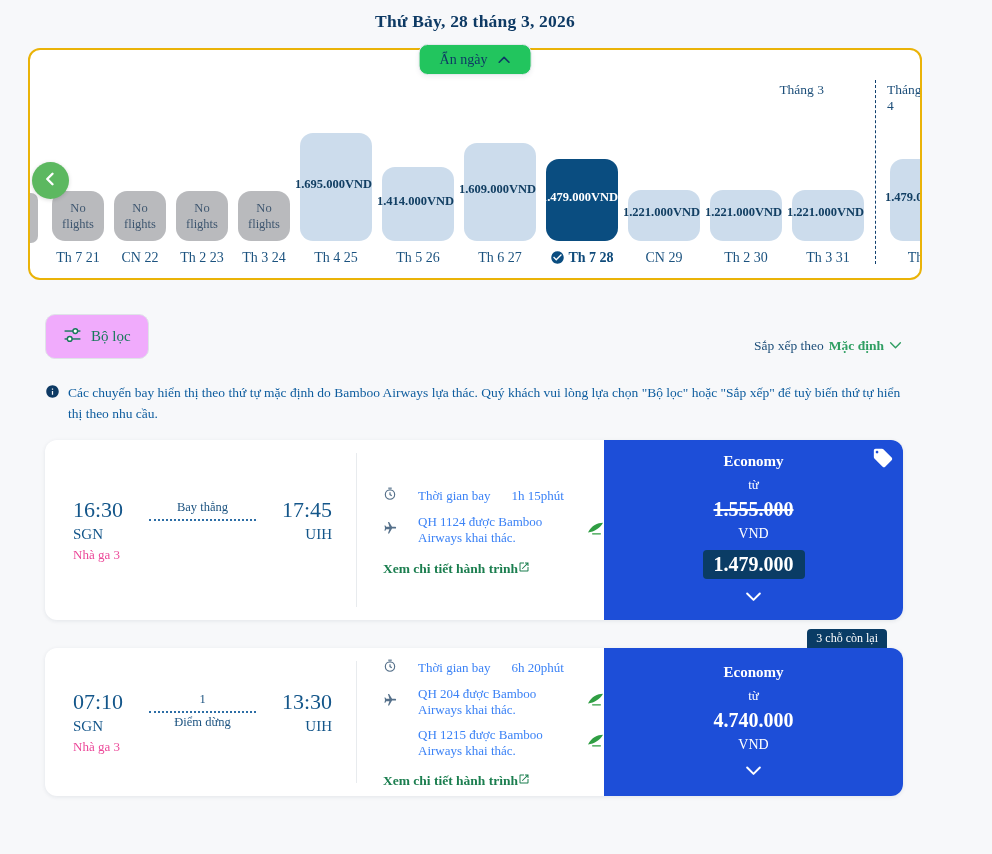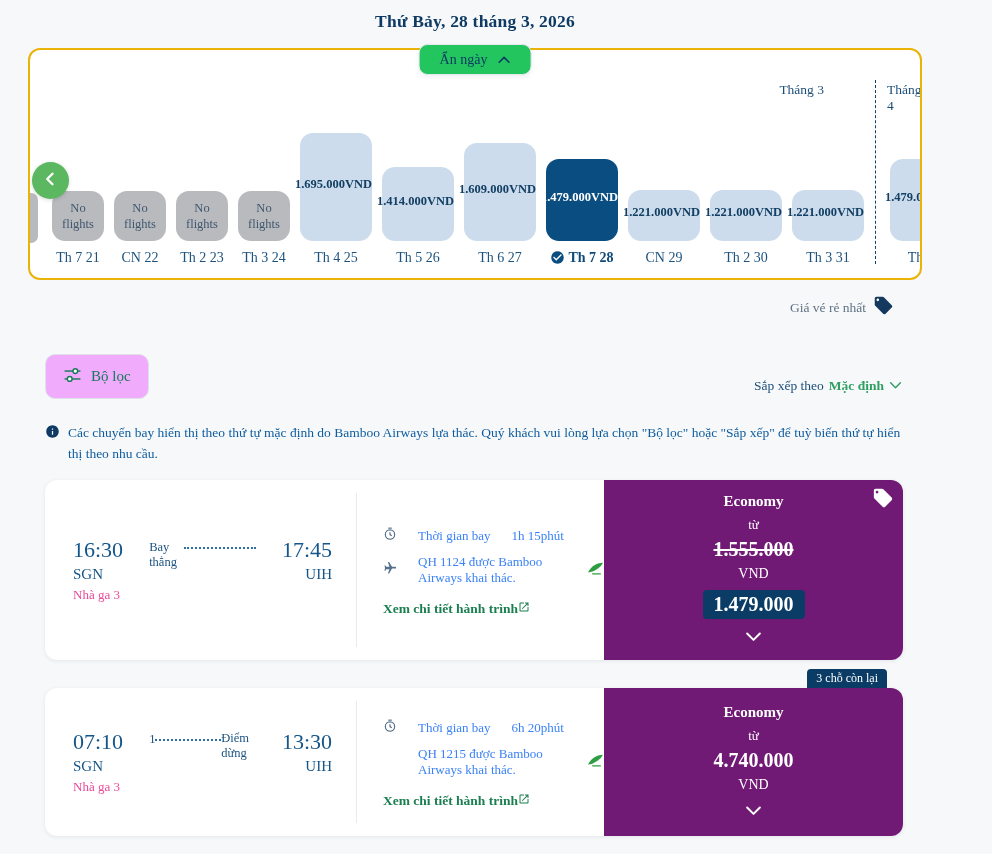--- a/index.html
+++ b/index.html
@@ -94,36 +94,36 @@
     margin:15px 47px 0 45px; background:#fff; border-radius:12px;
     box-shadow:0 1px 4px rgba(20,40,70,.09); display:flex; position:relative;
   }
   .fc-left { width:311px; padding:0 24px 0 28px; display:flex; flex-direction:column; justify-content:center; }
   .route { display:flex; align-items:flex-start; }
   .endpoint { display:flex; flex-direction:column; }
   .endpoint.arr { text-align:right; align-items:flex-end; }
   .time { font-size:22px; font-weight:500; color:#14568a; line-height:26px; }
   .airport { font-size:15px; color:#14568a; margin-top:3px; }
   .terminal { font-size:13px; color:#ec4899; margin-top:4px; }
-  .mid { flex:1; display:flex; flex-direction:row; align-items:center; padding:0 26px; }
+  .mid { flex:1; display:flex; flex-direction:column; align-items:center; padding:0 26px;text-align:center; }
   .stop-top { font-size:12.5px; color:#1c5380; height:17px; margin-top:3px; }
   .dots { width:100%; border-bottom:2.5px dotted #2d6ea6; height:4px; }
   .stop-bottom { font-size:12.5px; color:#1c5380; height:17px; margin-top:2px; }
   .fc-mid {
     flex:1; border-left:1px solid #e8ebee; margin:13px 0; padding-left:26px;
     display:flex; flex-direction:column; justify-content:center;
   }
   .info-row { display:flex; align-items:center; gap:21px; font-size:13px; color:#3b82f6; margin:4.5px 0; }
   .info-row .ico-spacer { width:14px; flex:none; }
   .details {
     margin-top:10px; display:flex; align-items:center; gap:0; cursor:pointer;
     font-size:13.5px; font-weight:bold; color:#1b7e4f; text-decoration:none;
   }
   .fc-panel {
-    width:299px; flex:none; background:#701a75; border-radius:0 12px 12px 0;
+    width:299px; flex:none; background:#1d4ed8; border-radius:0 12px 12px 0;
     display:flex; flex-direction:column; align-items:center; justify-content:center;
     color:#fff; position:relative; cursor:pointer;
   }
   .fc-panel .cabin { font-size:15px; font-weight:bold; }
   .fc-panel .from { font-size:13px; margin-top:7px; }
   .fc-panel .old { font-size:20px; font-weight:bold; text-decoration:line-through; margin-top:5px; }
   .fc-panel .cur { font-size:14px; margin-top:5px; }
   .fc-panel .price-badge {
     margin-top:8px; background:#0a3c65; border-radius:4px; padding:3px 11px;
     font-size:20px; font-weight:bold;
@@ -235,28 +235,20 @@
         <div class="day-col new-month">
           <div class="tile bar" style="height: 82px;">
             <div>1.479.000</div>
             <div>VND</div>
           </div>
           <div class="day-label">Th 4 1</div>
         </div>
       </div>
   </div>
 
-  <div class="cheapest">
-    <span>Giá vé rẻ nhất</span>
-    <span>
-      <svg width="21" height="21" viewBox="0 0 24 24">
-          <path fill="#13395e" d="M21.41 11.58l-9-9C12.05 2.22 11.55 2 11 2H4c-1.1 0-2 .9-2 2v7c0 .55.22 1.05.59 1.42l9 9c.36.36.86.58 1.41.58s1.05-.22 1.41-.59l7-7c.37-.36.59-.86.59-1.41s-.22-1.06-.59-1.42zM5.5 7C4.67 7 4 6.33 4 5.5S4.67 4 5.5 4 7 4.67 7 5.5 6.33 7 5.5 7z"></path>
-        </svg>
-    </span>
-  </div>
 
   <div class="toolbar">
     <button class="filter-btn">
       <span>
         <svg width="19" height="16" viewBox="0 0 24 20">
           <line x1="2" y1="5" x2="22" y2="5" stroke="#17795a" stroke-width="1.8"></line>
           <circle cx="15.5" cy="5" r="3" fill="#fff" stroke="#17795a" stroke-width="1.8"></circle>
           <line x1="2" y1="15" x2="22" y2="15" stroke="#17795a" stroke-width="1.8"></line>
           <circle cx="8.5" cy="15" r="3" fill="#fff" stroke="#17795a" stroke-width="1.8"></circle>
         </svg>
@@ -378,20 +370,34 @@
       <div class="info-row">
         <span>
           <svg width="14" height="14" viewBox="0 0 24 24" fill="none" stroke="#55708a" stroke-width="2">
               <circle cx="12" cy="13" r="8"></circle>
               <path d="M12 9v4l3 2"></path>
               <path d="M9 2h6"></path>
             </svg>
         </span>
         <span>Thời gian bay</span>
         <span>6h 20phút</span>
+      </div>
+      <div class="info-row">
+        <span>
+          <svg width="14" height="14" viewBox="0 0 24 24">
+              <path fill="#55708a" transform="rotate(90 12 12)" d="M21.5 15.5v-2l-8.5-5V3a1.5 1.5 0 0 0-3 0v5.5l-8.5 5v2l8.5-2.5v5.5L7.5 20v1.5l4.5-1 4.5 1V20L14 18.5V13z"></path>
+            </svg>
+        </span>
+        <span>QH 204 được Bamboo Airways khai thác.</span>
+        <span>
+          <svg width="17" height="13" viewBox="0 0 17 13">
+              <path fill="#2f9e43" d="M1 10.5C4.5 3.5 10.5 1 16 .8 13 6.2 7.5 9.8 1 10.5Z"></path>
+              <rect x="5" y="11.2" width="9" height="1.2" rx=".6" fill="#2f9e43"></rect>
+            </svg>
+        </span>
       </div>
       <div class="info-row">
         <span class="ico-spacer"></span>
         <span>QH 1215 được Bamboo Airways khai thác.</span>
         <span>
           <svg width="17" height="13" viewBox="0 0 17 13">
               <path fill="#2f9e43" d="M1 10.5C4.5 3.5 10.5 1 16 .8 13 6.2 7.5 9.8 1 10.5Z"></path>
               <rect x="5" y="11.2" width="9" height="1.2" rx=".6" fill="#2f9e43"></rect>
             </svg>
         </span>

